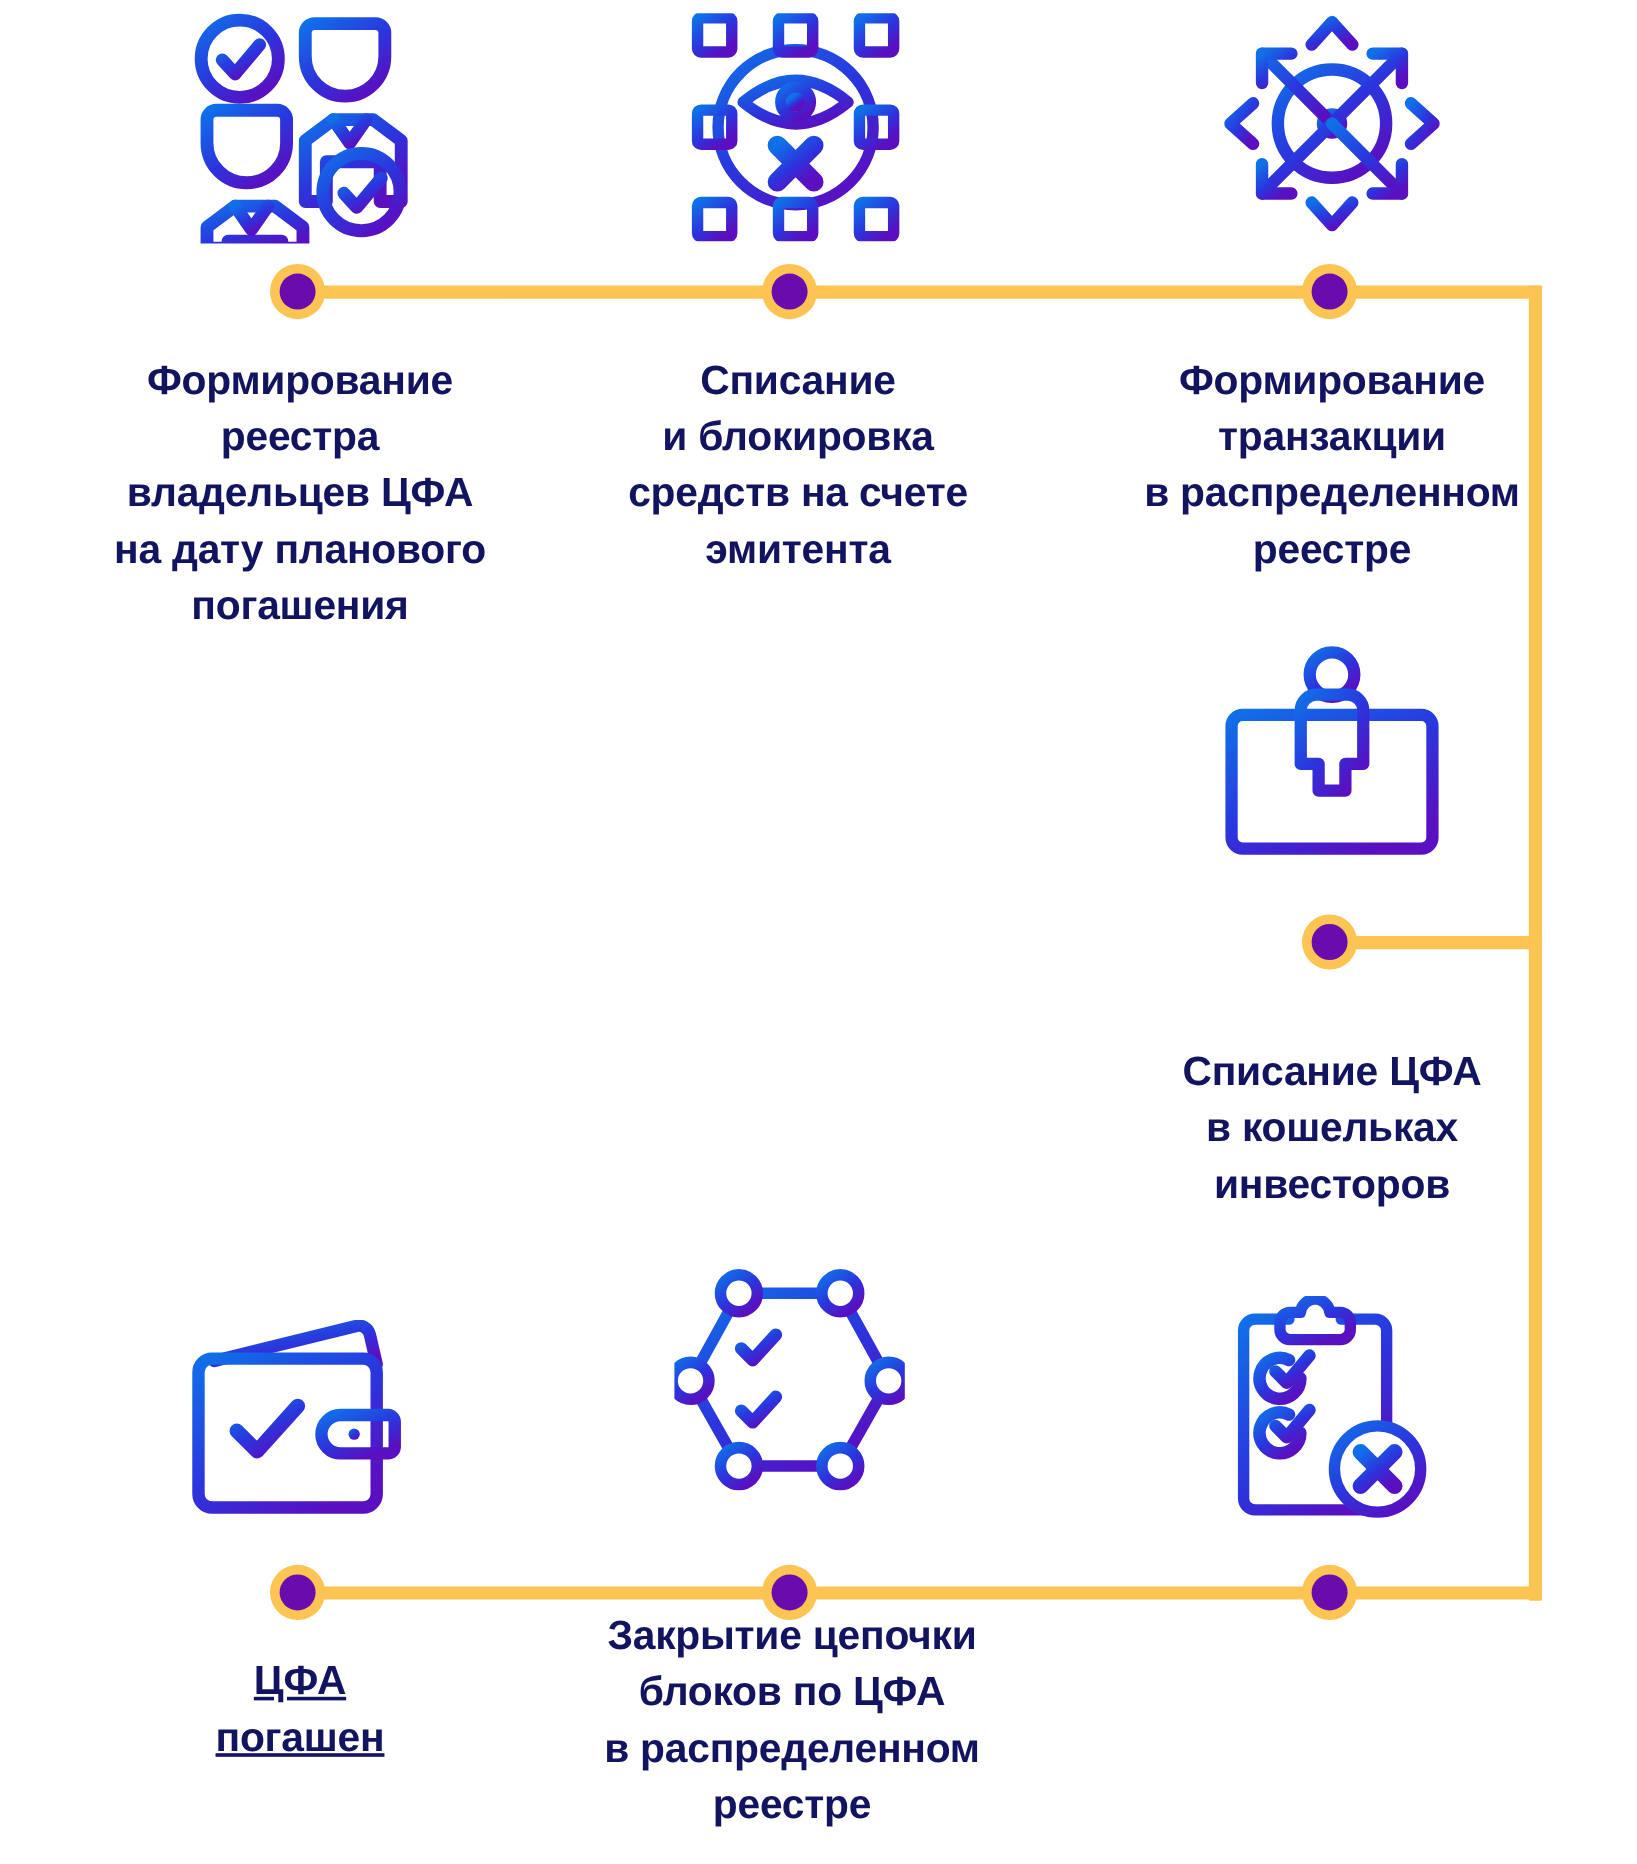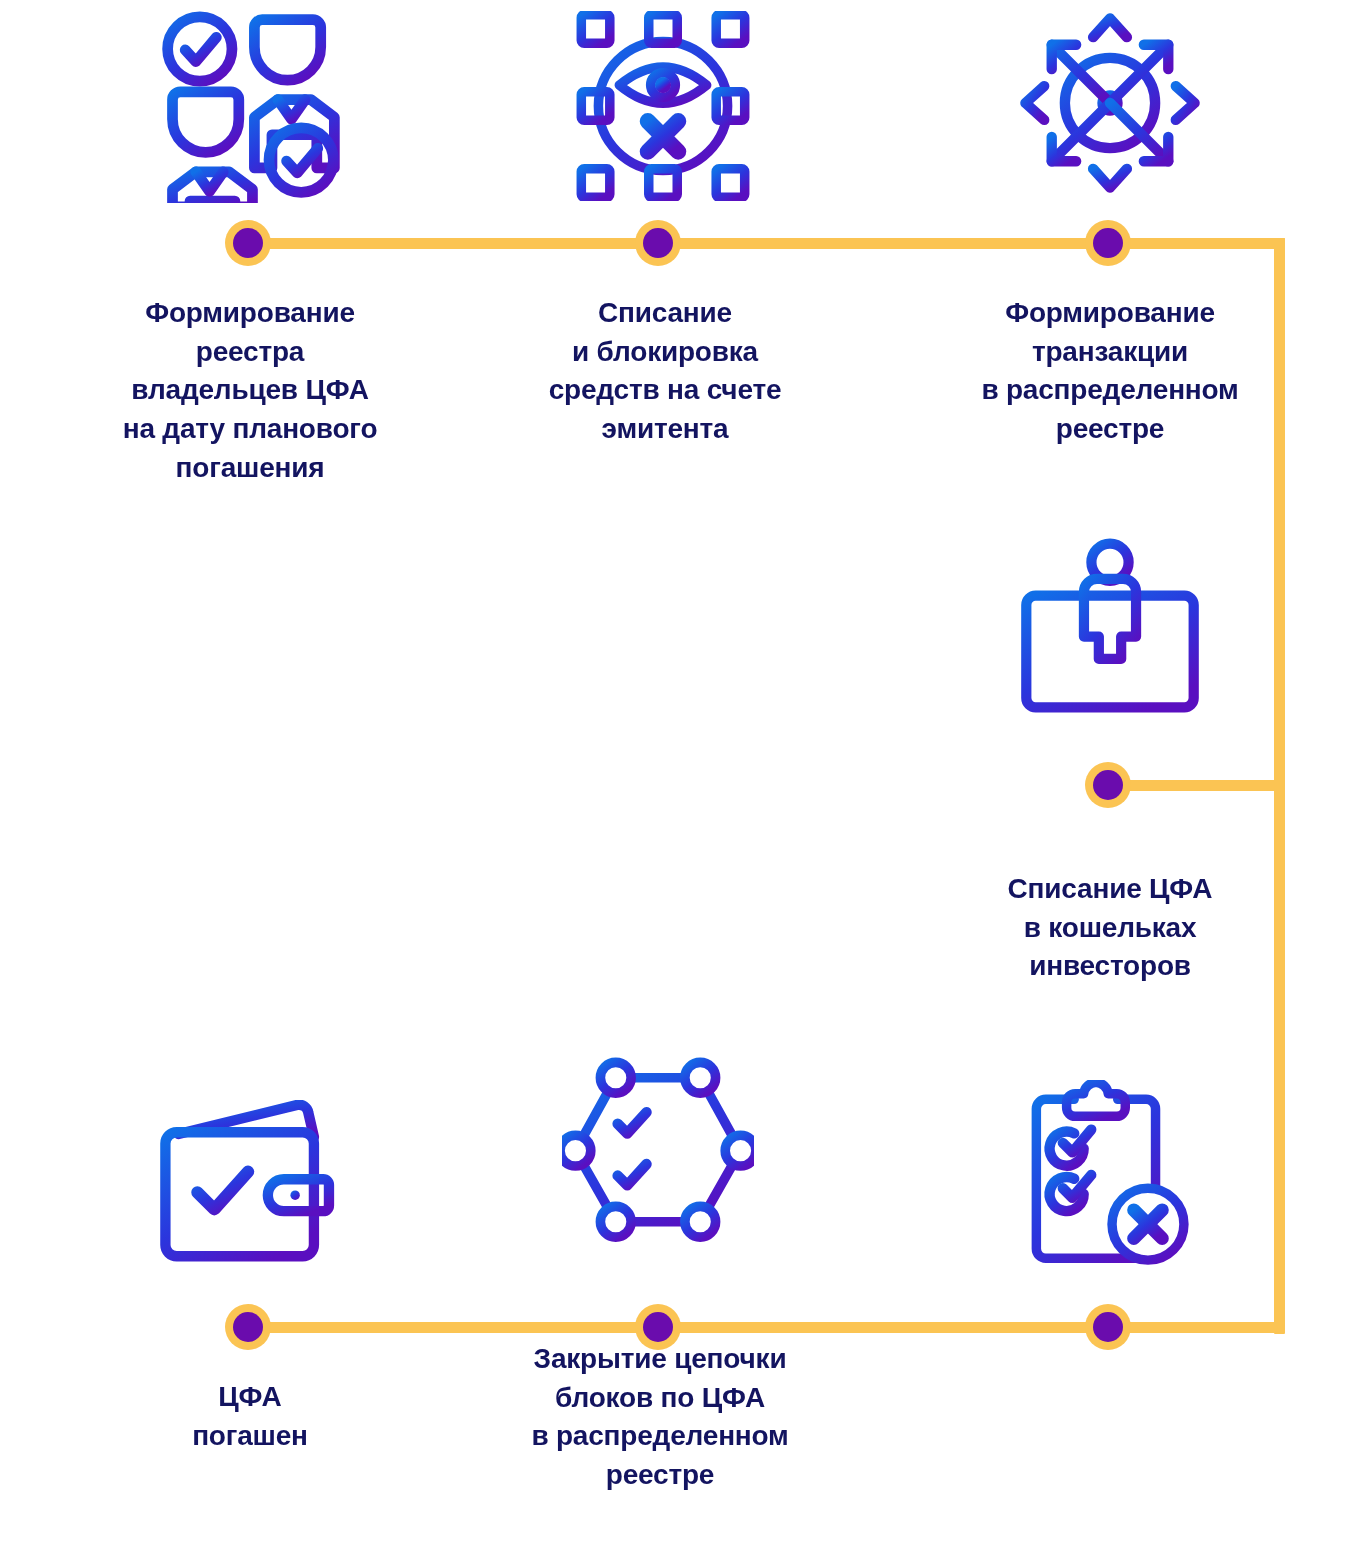--- a/index.html
+++ b/index.html
@@ -50,21 +50,21 @@
     display: flex;
     align-items: center;
     justify-content: center;
   }
   .icon-box svg { display: block; }
 
   
   .caption {
     position: absolute;
     color: #131460;
-    font-size: 28px;
+    font-size: 34px;
     line-height: 1.38;
     font-weight: bold;
     text-align: center;
     letter-spacing: -0.2px;
     white-space: pre-line;
   }
 
   
   .white-patch {
     position: absolute;
@@ -248,21 +248,21 @@
         <line x1="100" y1="150" x2="116" y2="150"></line>
         <line x1="134" y1="150" x2="150" y2="150"></line>
       </g>
 
       <polyline points="44,98 62,116 98,76" stroke-width="13"></polyline>
 
       <path d="M136 84 h42 a6 6 0 0 1 6 6 v22 a6 6 0 0 1 -6 6 h-42 a17 17 0 0 1 0 -34 z"></path>
       <circle cx="148" cy="101" r="5" fill="url(#g1)" stroke="none"></circle>
     </svg>
   </div>
-  <div class="caption" style="left:40px; top:1378px; width:420px;">ЦФА
+  <div class="caption" style="left:40px; top:1378px; width:420px;text-decoration:underline;">ЦФА
 погашен</div>
 
   <div class="icon-box" style="left:560px; top:1055px; width:195px; height:200px;">
     <svg viewBox="0 0 200 205" width="192" height="200" fill="none" stroke="url(#g1)" stroke-width="10" stroke-linecap="round" stroke-linejoin="round">
 
       <polygon points="56,22 144,22 186,98 144,172 56,172 14,98"></polygon>
 
       <circle cx="56" cy="22" r="16" fill="#ffffff"></circle>
       <circle cx="144" cy="22" r="16" fill="#ffffff"></circle>
       <circle cx="186" cy="98" r="16" fill="#ffffff"></circle>

